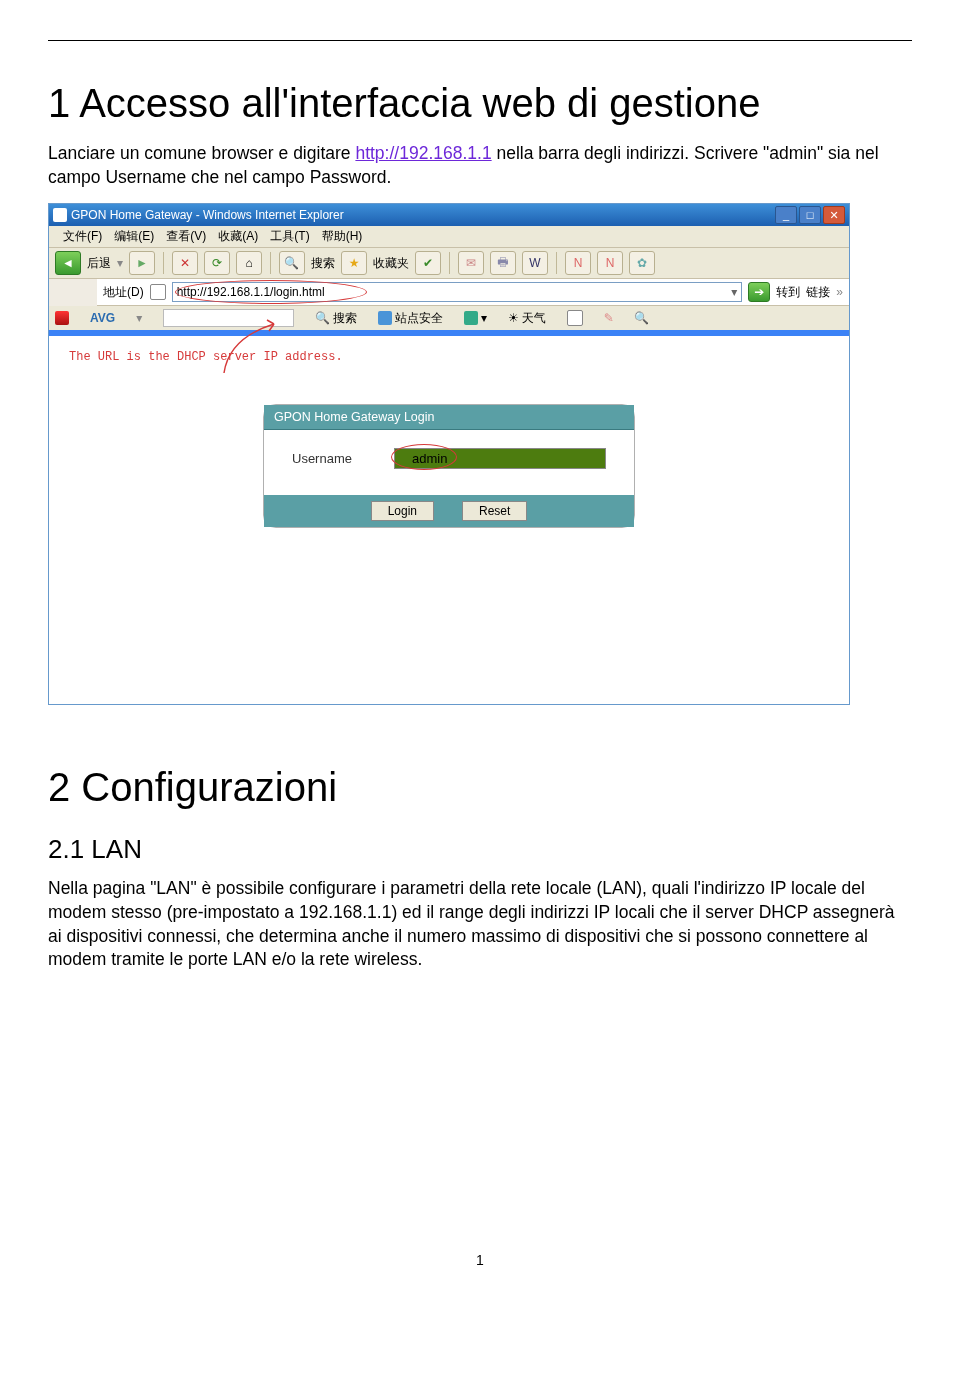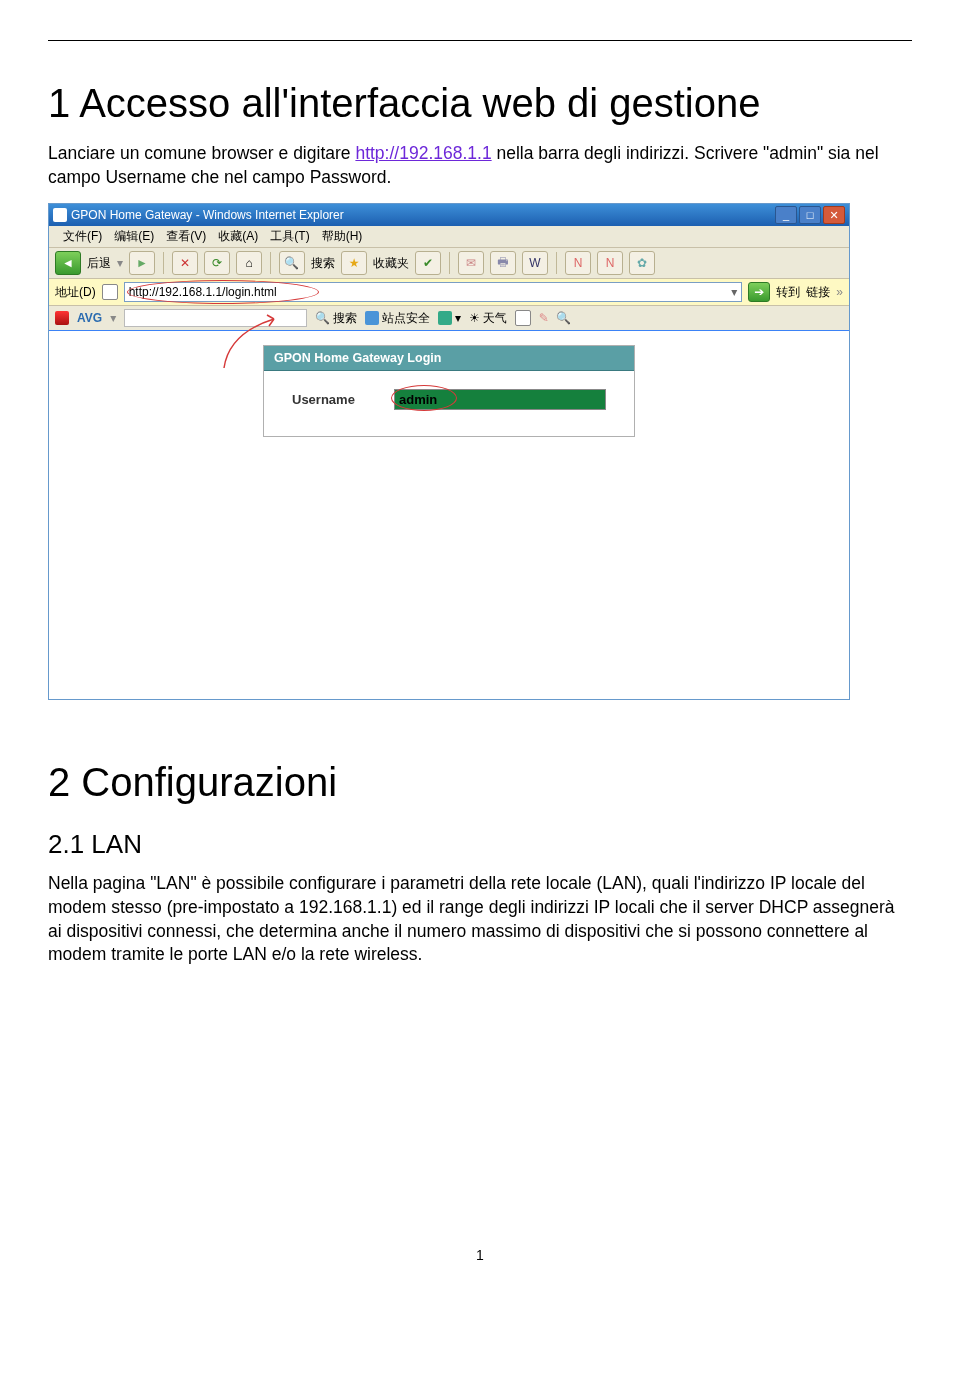--- a/index.html
+++ b/index.html
@@ -102,26 +102,27 @@
     display: flex; align-items: center; justify-content: center;
     font-size: 12px;
   }
   .tb-btn.green-back {
     background: linear-gradient(#7dcf5a,#3a9a2f);
     color:#fff; border-color:#2e7a24;
   }
   .tb-red { color:#c33; }
   .tb-green { color:#3a8a2a; }
   .addressbar {
-    background: #fef9c3;
+    background: #ffffff;
     padding: 3px 6px;
     display: flex;
     align-items: center;
     gap: 6px;
     border-bottom: 1px solid #c8c0a8;
+    margin-left: 48px;
   }
   .addr-label { font-size: 12px; }
   .addr-field {
     flex: 1;
     border: 1px solid #7a9ec4;
     background: #fff;
     padding: 2px 6px 2px 4px;
     font-size: 12px;
     position: relative;
   }
@@ -140,22 +141,22 @@
     border-radius: 3px;
     color: #fff;
     display: flex; align-items: center; justify-content: center;
     font-size: 12px;
   }
   .avgbar {
     background: #ece9d8;
     padding: 3px 6px;
     display: flex;
     align-items: center;
-    gap: 8px;
-    border-bottom: 1px solid #3b82f6;
+    gap: 21px;
+    border-bottom: 6px solid #3b82f6;
     font-size: 12px;
   }
   .avg-logo { color: #2a6bb0; font-weight: bold; font-size: 12px; }
   .avg-item { display: flex; align-items: center; gap: 3px; }
   .mini-ico { width: 14px; height: 14px; border-radius: 2px; display: inline-block; }
 
   .content-area {
     background: #fff;
     min-height: 340px;
     position: relative;
@@ -175,23 +176,22 @@
     width: 80px;
     height: 60px;
     pointer-events: none;
   }
   .arrow-svg { width: 100%; height: 100%; }
 
   .login-box {
     width: 370px;
     margin: 0 auto;
     border: 1px solid #b0b0b0;
-    border-radius: 0;
-    background: #fff;
-    font-weight: bold;
+    border-radius: 13px;
+    background: #fff;
   }
   .login-header {
     background: #5a9fa5;
     color: #fff;
     font-size: 12.5px;
     padding: 5px 10px;
     border-bottom: 1px solid #3a7a80;
   }
   .login-body {
     padding: 18px 28px 8px 28px;
@@ -200,23 +200,23 @@
   .login-row {
     display: flex;
     align-items: center;
     margin-bottom: 18px;
     gap: 22px;
   }
   .login-lbl { width: 80px; color: #333; }
   .login-input {
     flex: 1;
     border: 1px solid #888;
-    padding: 2px 4px;
+    padding: 2px 17px;
     font-size: 13px;
-    background: #15803d;
+    background: #4d7c0f;
     position: relative;
   }
   .login-input-ellipse {
     position: absolute;
     left: -4px; top: -5px;
     width: 64px; height: 24px;
     border: 1px solid #d63a3a;
     border-radius: 50% / 50%;
     pointer-events: none;
   }
@@ -332,32 +332,37 @@
       </span>
   </div>
 
   <div class="content-area">
     <div class="arrow-shape">
       <svg class="arrow-svg" viewBox="0 0 80 60">
         <path d="M 5 55 Q 10 20 55 6" stroke="#d63a3a" stroke-width="1.5" fill="none"></path>
         <path d="M 55 6 L 48 2 M 55 6 L 50 13" stroke="#d63a3a" stroke-width="1.5" fill="none"></path>
       </svg>
     </div>
+    <div class="url-note">The URL is the DHCP server IP address.</div>
 
     <div class="login-box">
       <div class="login-header">GPON Home Gateway Login</div>
       <div class="login-body">
         <div class="login-row">
           <div class="login-lbl">Username</div>
           <div class="login-input">
             <span>admin</span>
             <div class="login-input-ellipse"></div>
           </div>
         </div>
       </div>
+      <div class="login-footer">
+        <div class="login-btn">Login</div>
+        <div class="login-btn">Reset</div>
+      </div>
     </div>
   </div>
 </div>
 
 <h1 class="section-title">2  Configurazioni</h1>
 
 <h2 class="subsection-title">2.1 LAN</h2>
 
 <p class="body-text">Nella pagina "LAN" è possibile configurare i parametri della rete locale (LAN), quali l'indirizzo IP locale del modem stesso (pre-impostato a 192.168.1.1) ed il range degli indirizzi IP locali che il server DHCP assegnerà ai dispositivi connessi, che determina anche il numero massimo di dispositivi che si possono connettere al modem tramite le porte LAN e/o la rete wireless.</p>
 

